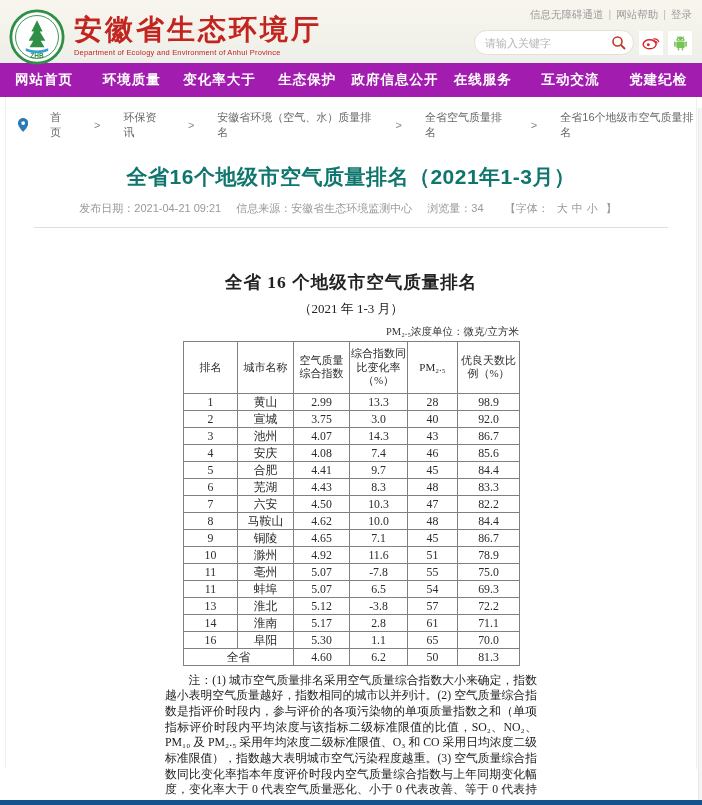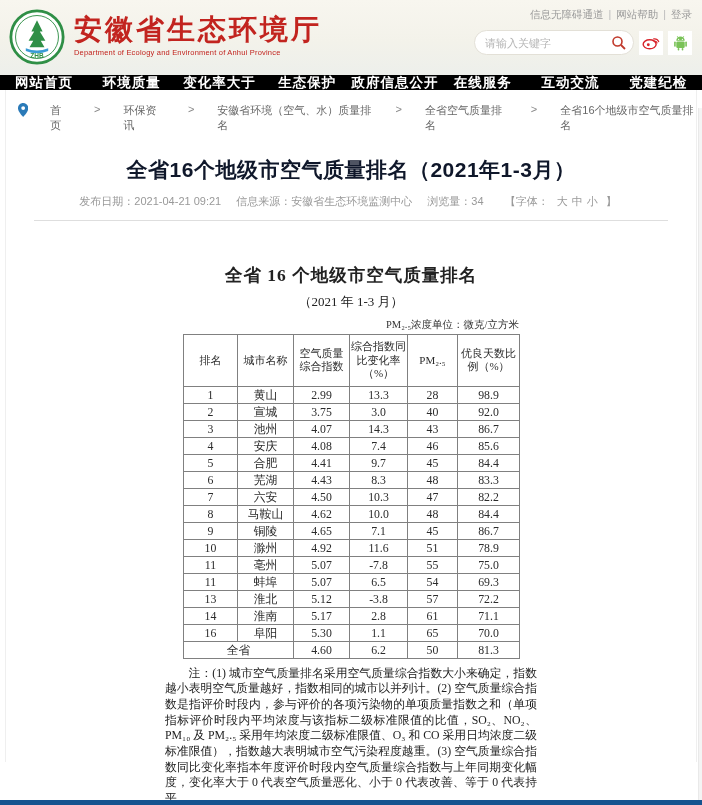--- a/index.html
+++ b/index.html
@@ -1,51 +1,51 @@
 <!DOCTYPE html>
 <html><head>
 <meta charset="utf-8">
 <style>
   * { margin:0; padding:0; box-sizing:border-box; }
   html,body { width:702px; }
   body { font-family:"Liberation Sans","DejaVu Sans",sans-serif; background:#fff; }
   .page { position:relative; width:702px; height:805px; overflow:hidden; background:#fff; }
 
   
-  .header { position:relative; height:75px;
+  .header { position:relative; height:63px;
     background:linear-gradient(180deg,#f8f6ef 0%,#f3f2ea 55%,#edefeb 100%); }
   .logo { position:absolute; left:9px; top:9px; width:56px; height:56px; }
   .brand { position:absolute; left:74px; top:15px; }
   .brand-title { font-size:28px; font-weight:bold; color:#c2241f; letter-spacing:3px; line-height:30px; font-family:"Liberation Serif","DejaVu Serif",serif;}
   .brand-sub { font-size:7.5px; color:#c2241f; margin-top:3px; letter-spacing:.2px; }
   .utility { position:absolute; top:8px; right:10px; font-size:10.5px; color:#9a9a9a; }
   .utility a { color:#9a9a9a; text-decoration:none; }
   .utility .sep { margin:0 5px; color:#bbb; }
   .search-row { position:absolute; top:30px; right:10px; display:flex; align-items:center; gap:5px; }
   .search-pill { width:160px; height:25px; background:#fff; border:1px solid #e3e0d7; border-radius:13px;
     display:flex; align-items:center; padding:0 6px 0 10px; }
   .search-pill input { flex:1; border:none; outline:none; font-size:11px; color:#555; background:transparent; min-width:0;}
   .search-pill input::placeholder { color:#b5b5b5; }
   .icon-tile { width:24px; height:24px; background:#fff; display:flex; align-items:center; justify-content:center; }
 
   
-  .nav { height:15px; background:#000000; display:flex; align-items:stretch; }
+  .nav { height:34px; background:#a21caf; display:flex; align-items:stretch; }
   .nav a { flex:1; display:flex; align-items:center; justify-content:center; color:#fff;
     font-size:13.5px; font-weight:bold; text-decoration:none; letter-spacing:1px; }
 
   
   .card { position:relative; margin:0 5px; height:672px;
     border-left:1px solid #efefef; border-right:1px solid #efefef; background:#fff; }
 
-  .breadcrumb { display:flex; gap:22px; padding:13px 0 8px 12px;
+  .breadcrumb { display:flex; align-items:center; gap:22px; padding:13px 0 8px 12px;
     font-size:11px; color:#666; }
   .breadcrumb a { color:#666; text-decoration:none; }
   .breadcrumb .bsep { color:#888; margin:0 1px; }
 
-  .article-title { text-align:center; margin-top:15px; font-size:21px; font-weight:bold; color:#0f172a; letter-spacing:.5px;}
+  .article-title { text-align:center; margin-top:15px; font-size:21px; font-weight:bold; color:#0f766e; letter-spacing:.5px;}
   .article-meta { text-align:center; margin-top:10px; font-size:11px; color:#999; }
   .article-meta span { margin:0 6px; }
   .article-meta .fs { margin:0 2px; cursor:pointer; }
   .divider { margin:11px 28px 0 28px; border-bottom:1px solid #dedede; }
 
   
   .doc { font-family:"Liberation Serif","DejaVu Serif",serif; color:#222; }
   .doc-title { text-align:center; margin-top:42px; font-size:17.5px; font-weight:bold; letter-spacing:1px; }
   .doc-subtitle { text-align:center; margin-top:6px; font-size:13px; }
   .doc-body { width:336px; margin:0 auto; }

